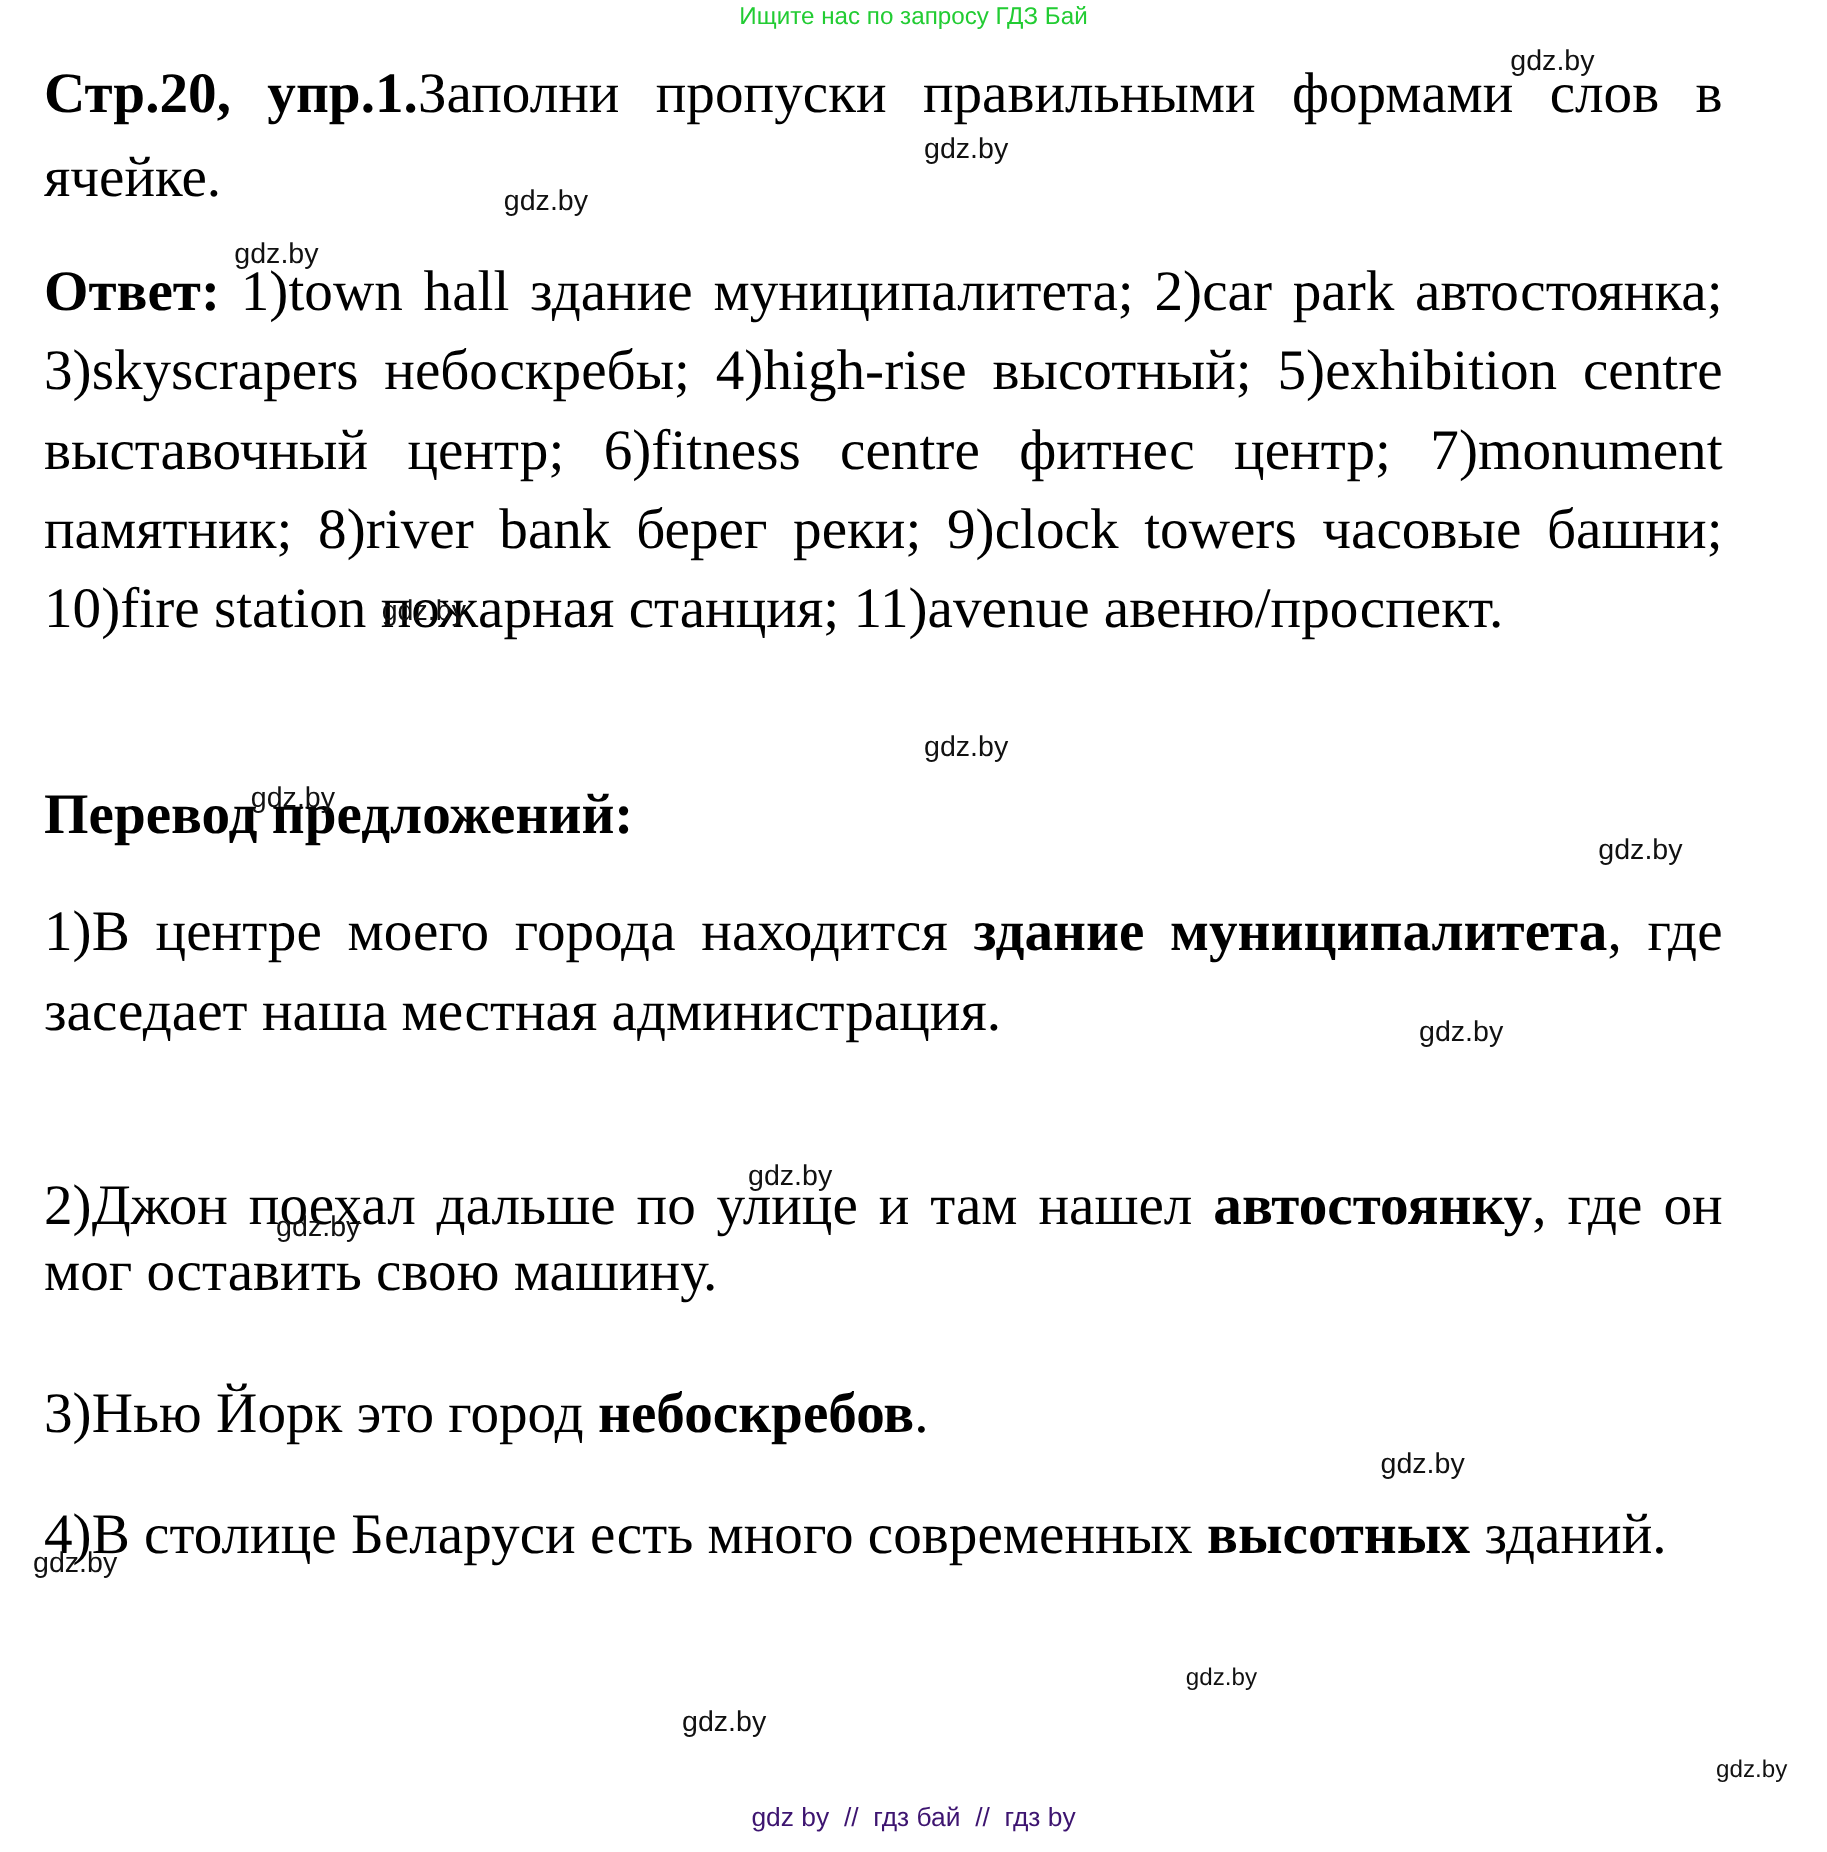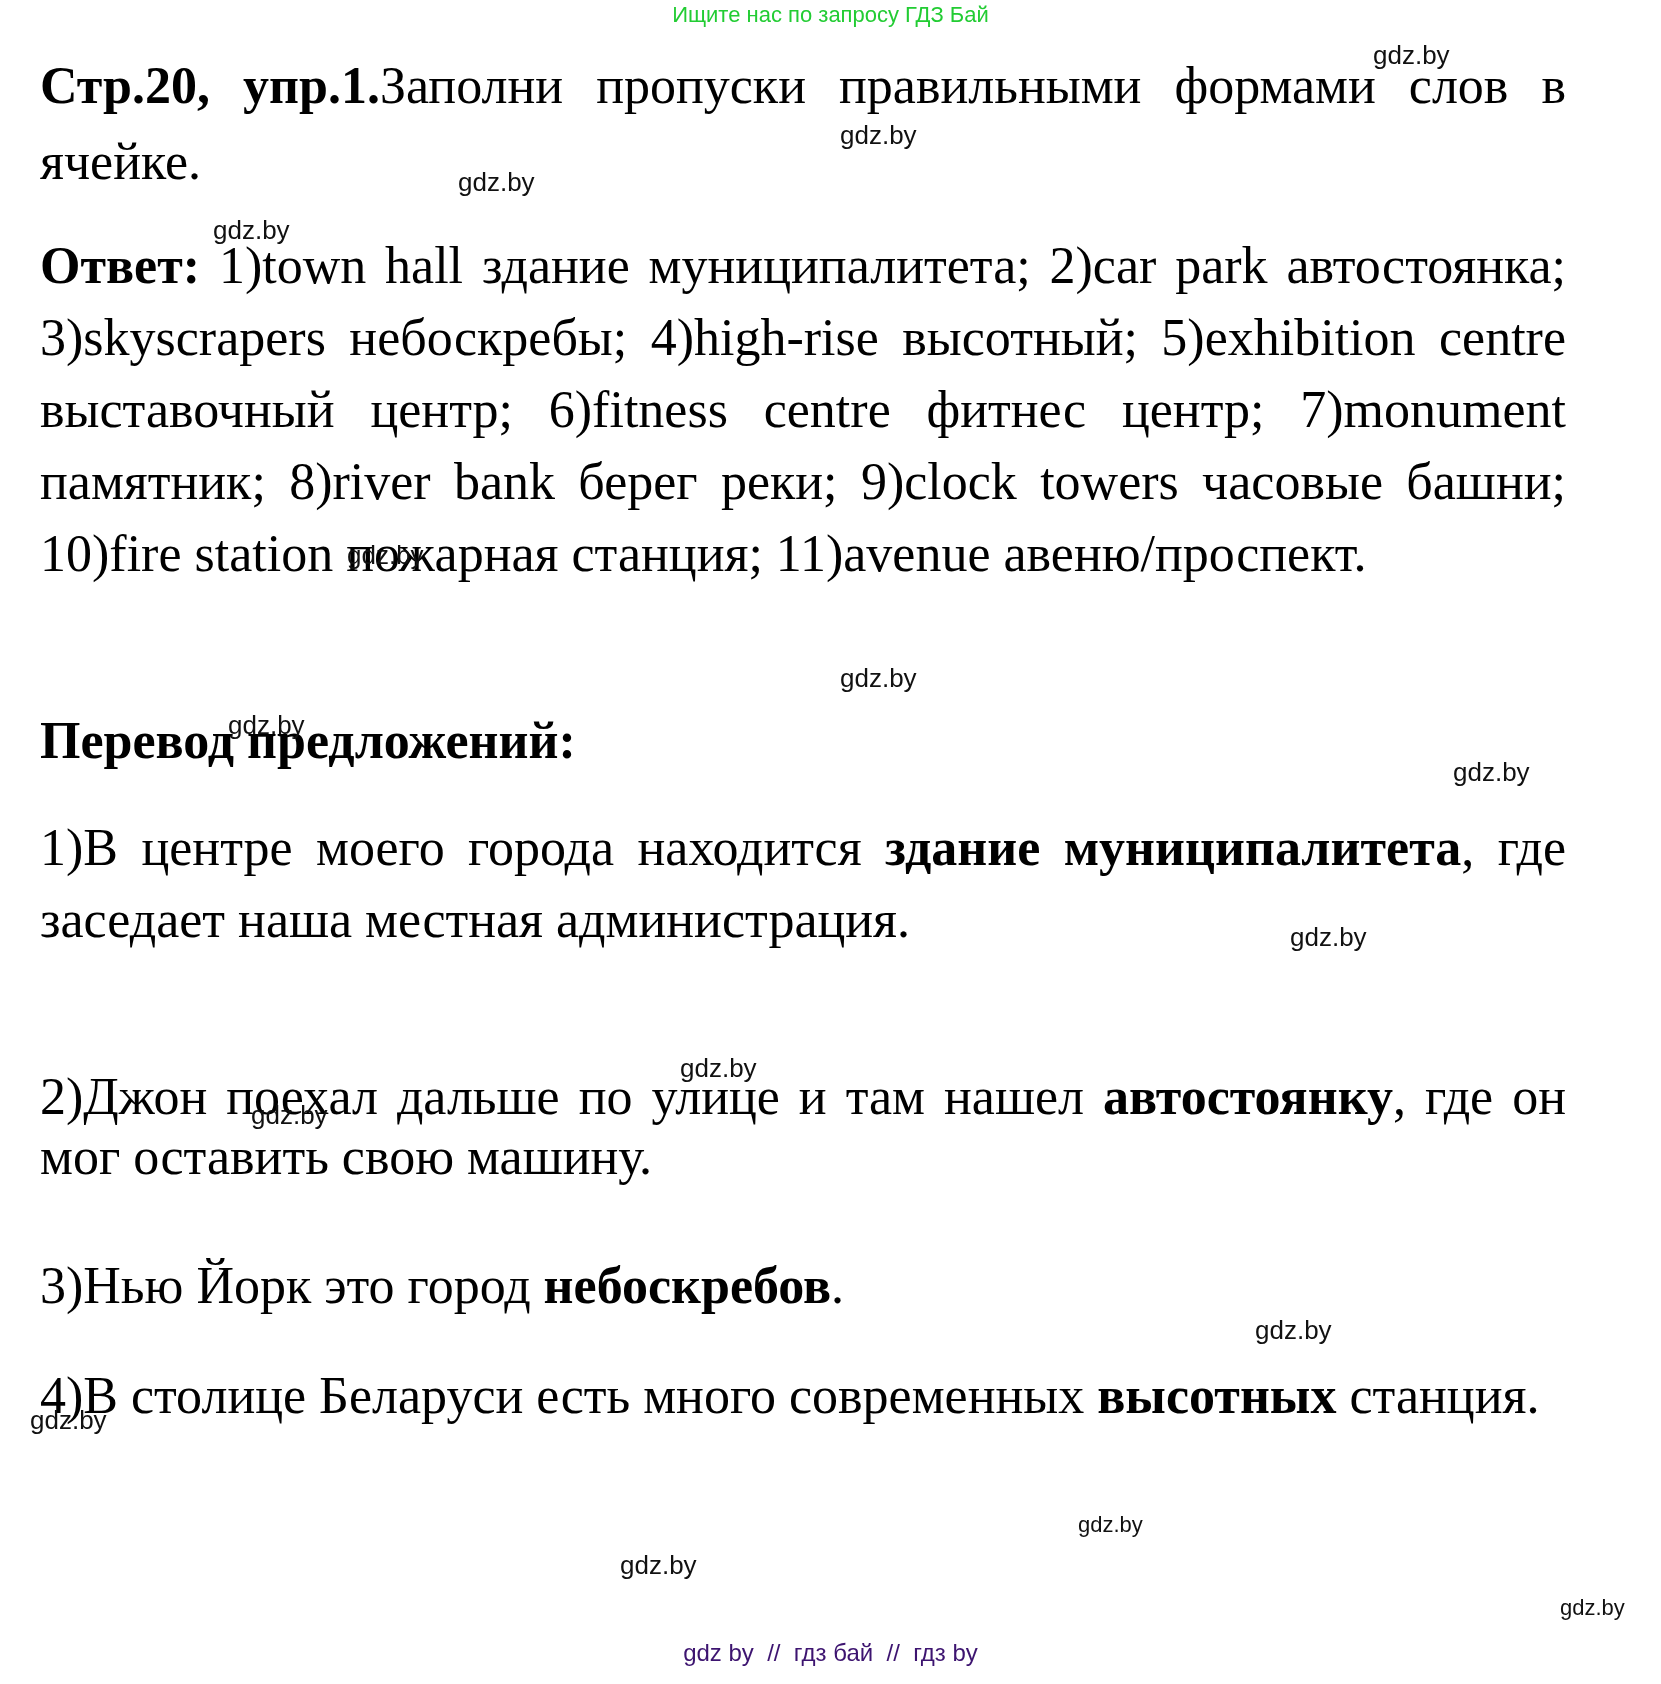--- a/index.html
+++ b/index.html
@@ -48,21 +48,21 @@
 
 <div class="doc" style="top:1067px; line-height:60px;">
   <span>2)Джон поехал дальше по улице и там нашел </span><b>автостоянку</b><span>, где он мог оставить свою машину.</span>
 </div>
 
 <div class="doc" style="top:1248px;">
   <span>3)Нью Йорк это город </span><b>небоскребов</b><span>.</span>
 </div>
 
 <div class="doc" style="top:1360px; line-height:72px;">
-  <span>4)В столице Беларуси есть много современных </span><b>высотных</b><span> станция.</span>
+  <span>4)В столице Беларуси есть много современных </span><b>высотных</b><span> зданий.</span>
 </div>
 
 <div class="wm" style="left:1373px; top:40px;">gdz.by</div>
 <div class="wm" style="left:840px; top:120px;">gdz.by</div>
 <div class="wm" style="left:458px; top:167px;">gdz.by</div>
 <div class="wm" style="left:213px; top:215px;">gdz.by</div>
 <div class="wm" style="left:347px; top:540px;">gdz.by</div>
 <div class="wm" style="left:840px; top:663px;">gdz.by</div>
 <div class="wm" style="left:228px; top:710px;">gdz.by</div>
 <div class="wm" style="left:1453px; top:757px;">gdz.by</div>

